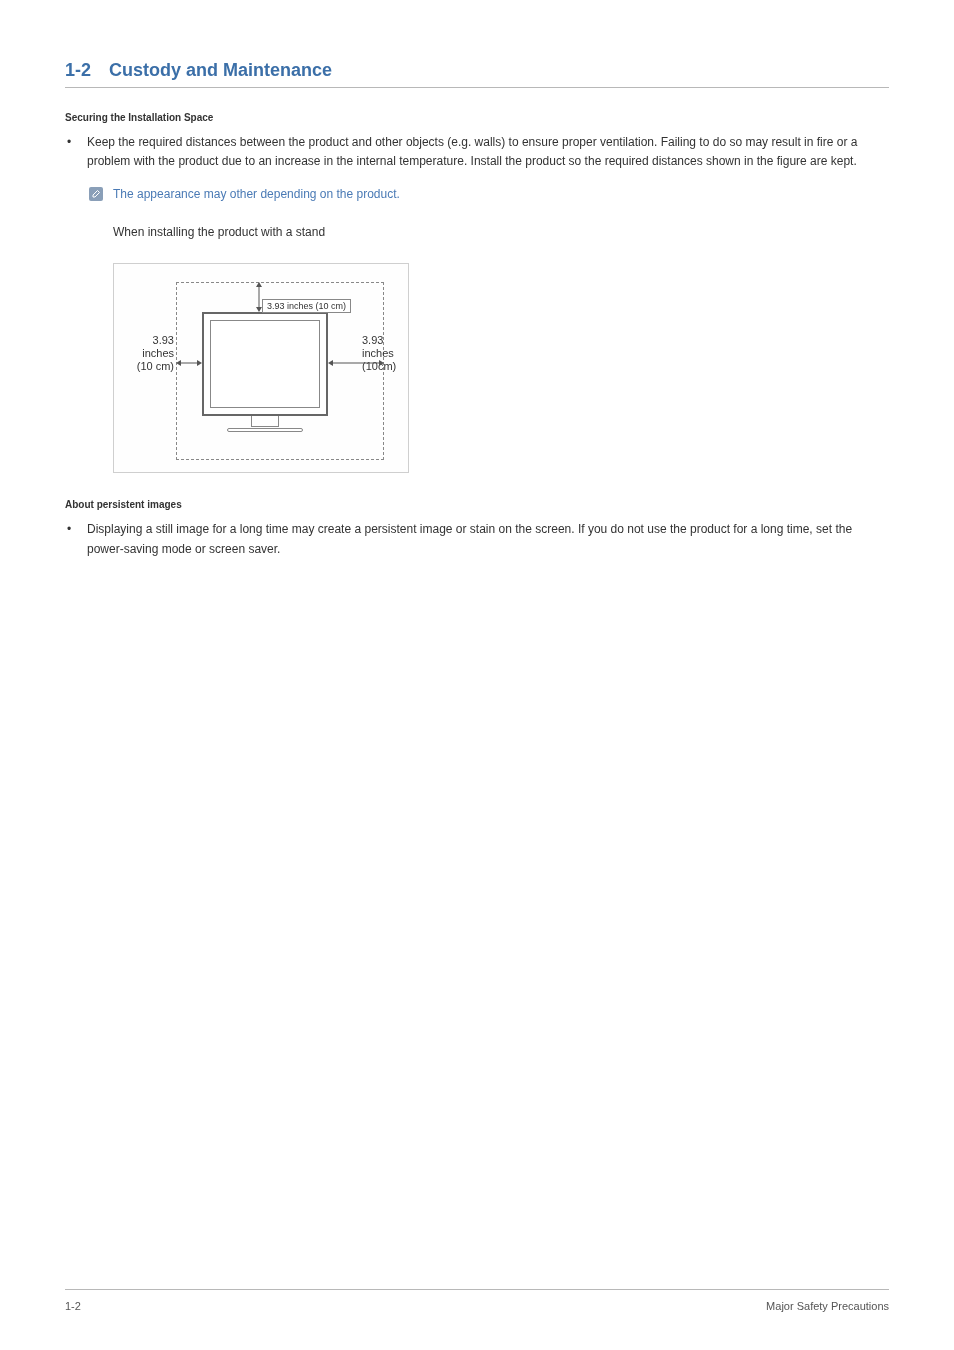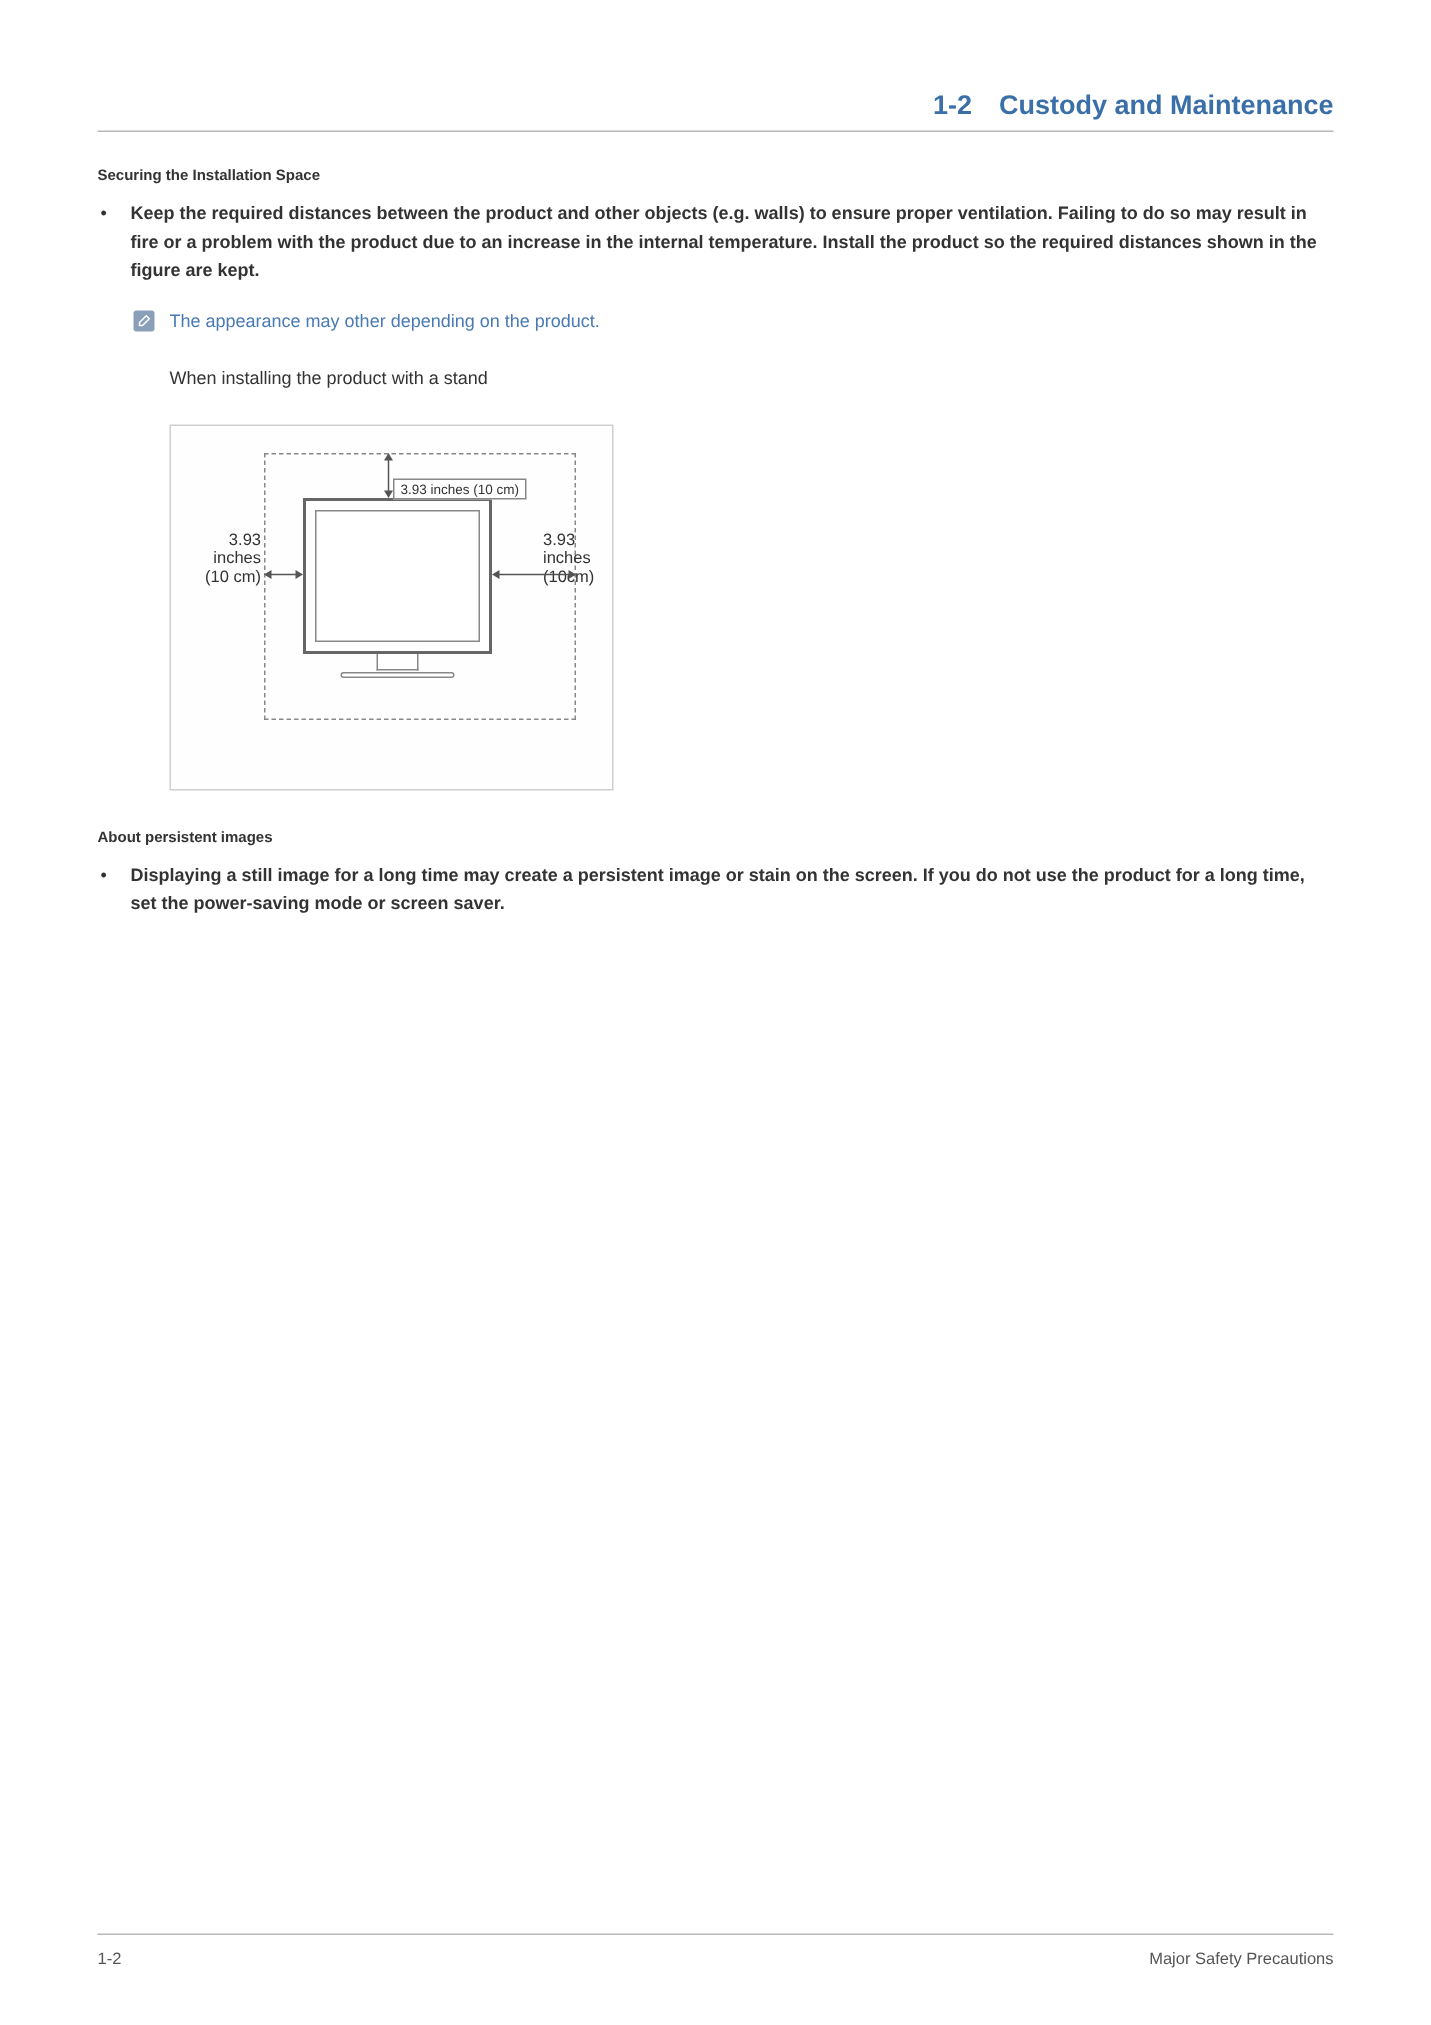--- a/index.html
+++ b/index.html
@@ -15,21 +15,20 @@
       position: relative;
       padding: 60px 65px 40px 65px;
     }
     .section-header {
       color: #3b6fa8;
       font-size: 18px;
       font-weight: bold;
       padding-bottom: 6px;
       border-bottom: 1px solid #b8b8b8;
       margin-bottom: 24px;
-      text-align: right;
     }
     .section-number {
       margin-right: 18px;
     }
     .subheading {
       font-size: 10px;
       font-weight: bold;
       color: #333;
       margin-bottom: 10px;
     }
@@ -40,21 +39,20 @@
       line-height: 1.6;
       margin-bottom: 16px;
     }
     .bullet-marker {
       width: 22px;
       flex-shrink: 0;
       padding-left: 2px;
     }
     .bullet-content {
       flex: 1;
-      font-weight: bold;
     }
     .note-row {
       display: flex;
       align-items: center;
       margin-left: 24px;
       margin-bottom: 24px;
     }
     .note-icon {
       width: 14px;
       height: 14px;
@@ -76,21 +74,21 @@
     }
     .figure-caption {
       font-size: 12px;
       color: #333;
       margin-left: 48px;
       margin-bottom: 24px;
     }
     .figure-container {
       margin-left: 48px;
       width: 296px;
-      height: 244px;
+      height: 210px;
       border: 1px solid #cfcfcf;
       background: #fefefe;
       position: relative;
       margin-bottom: 26px;
     }
     .dashed-box {
       position: absolute;
       border: 1px dashed #888;
     }
     .inner-monitor {

